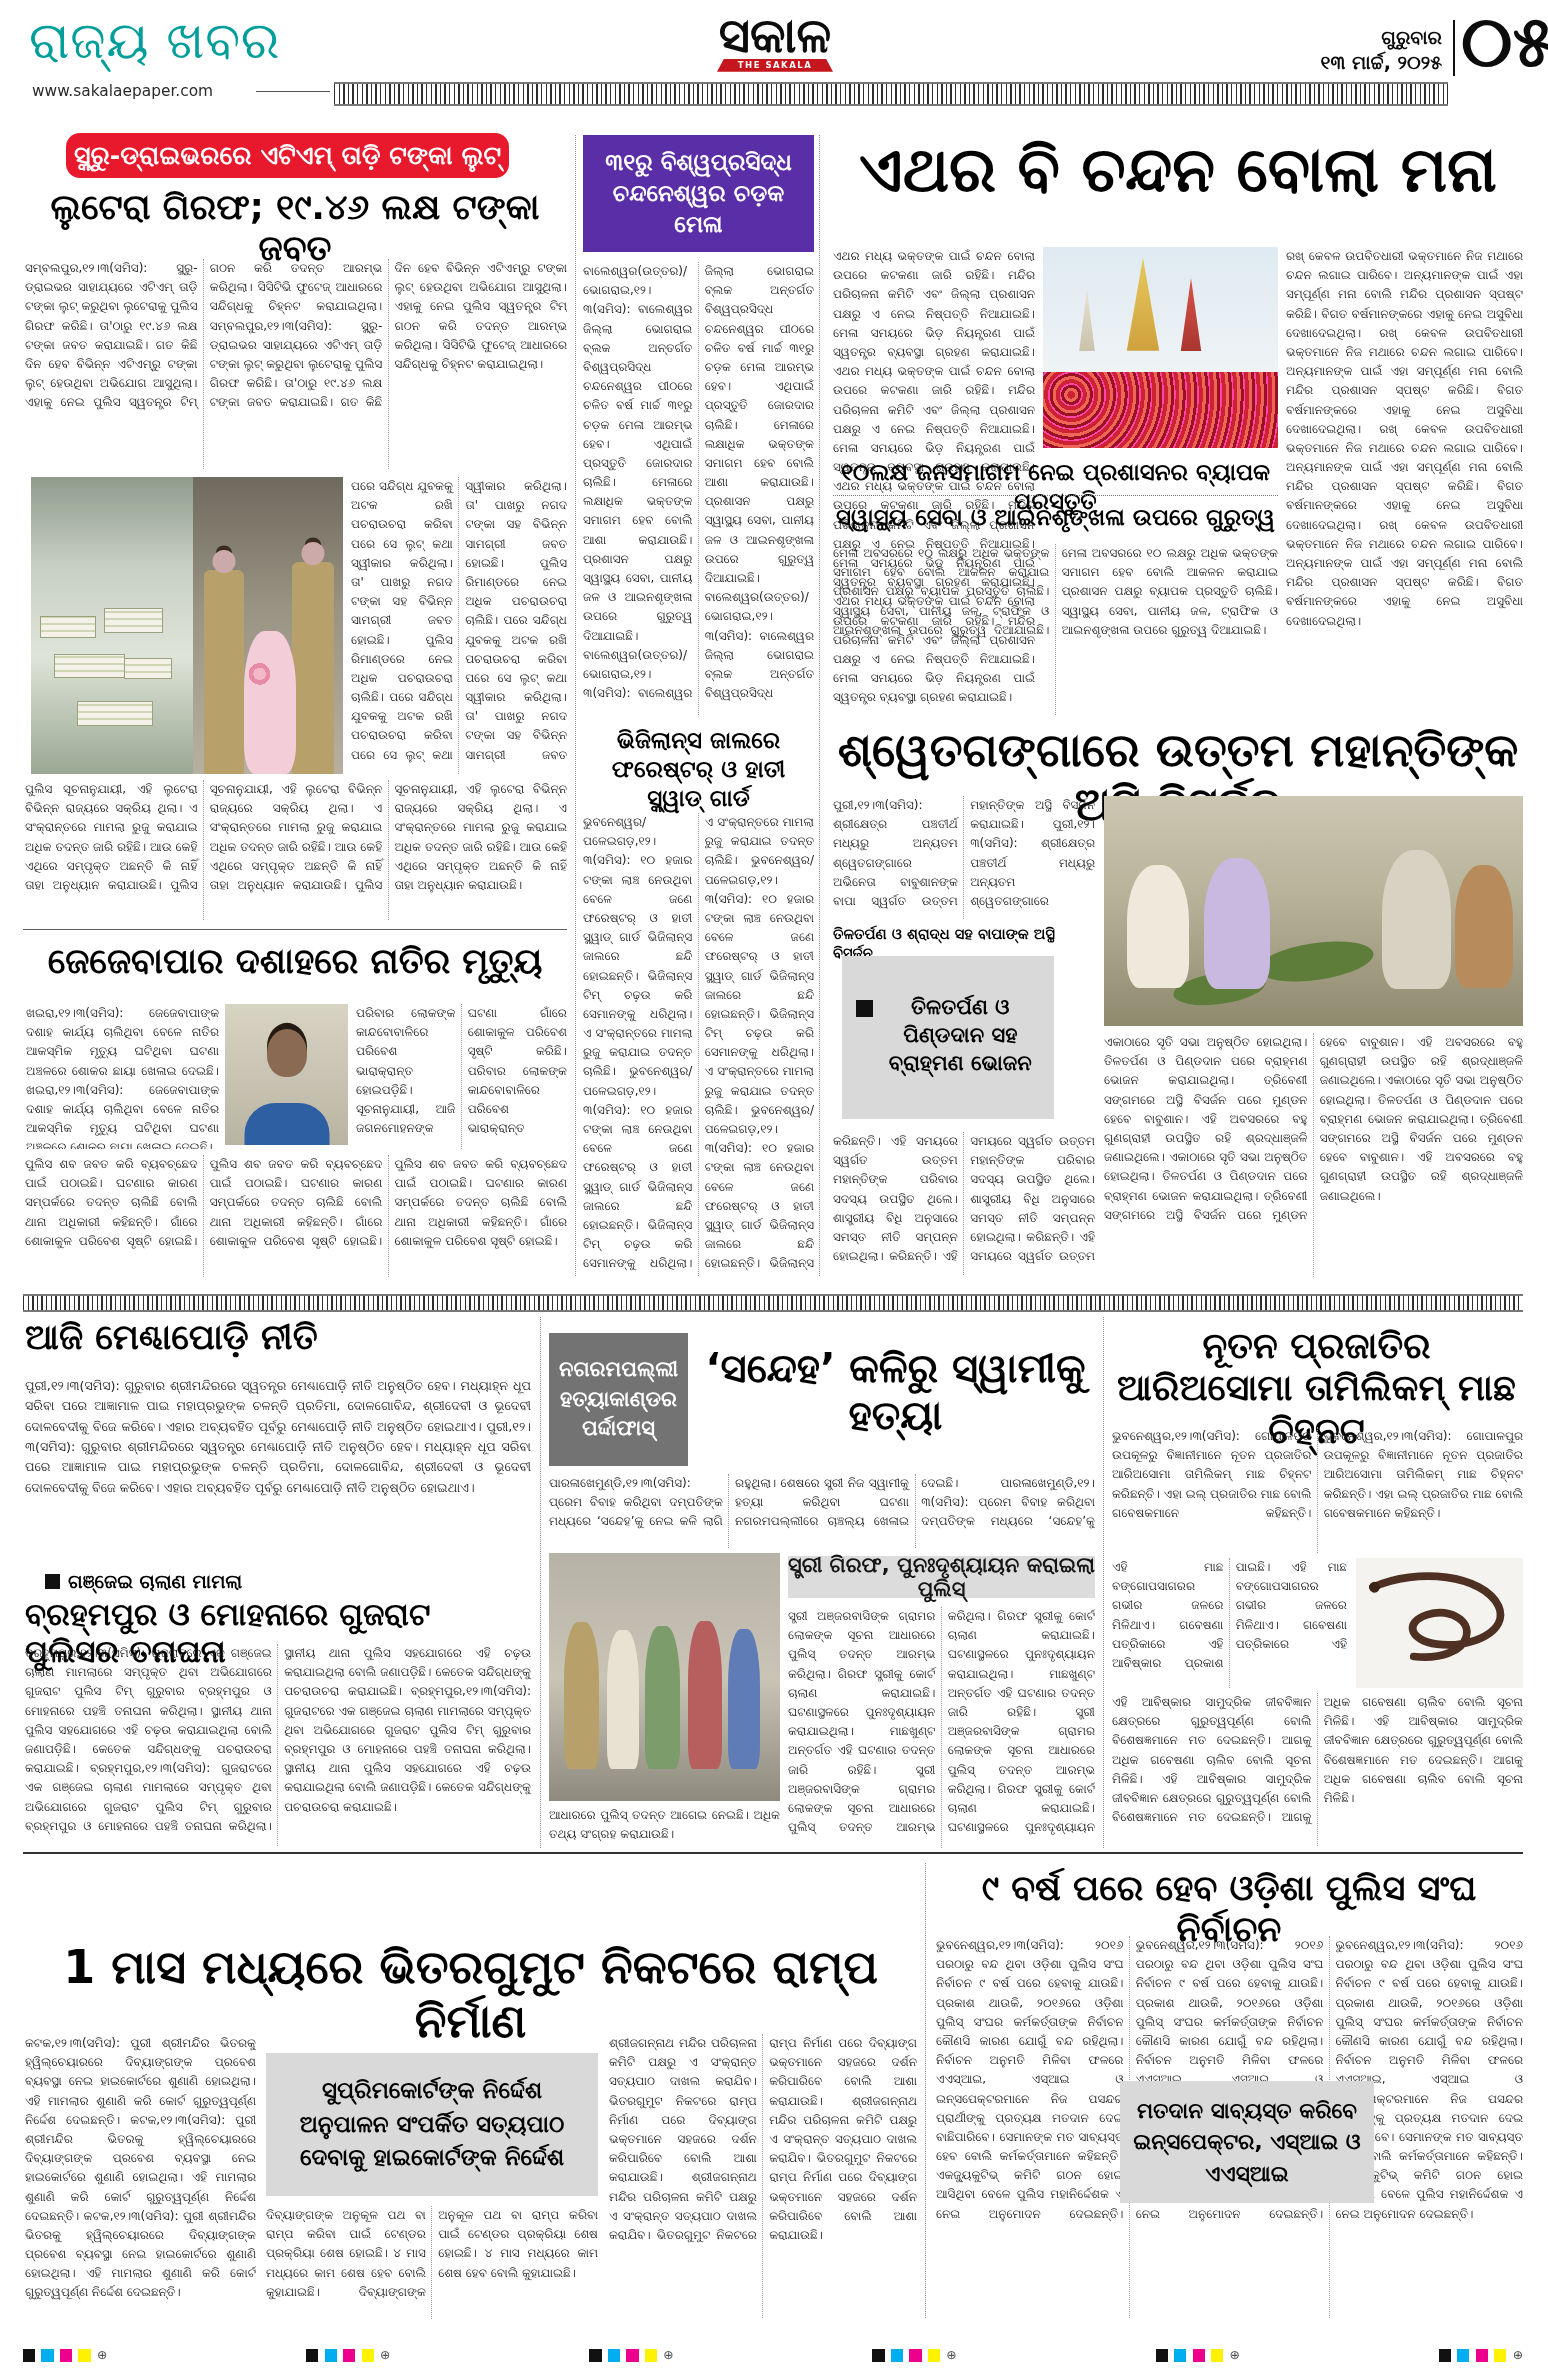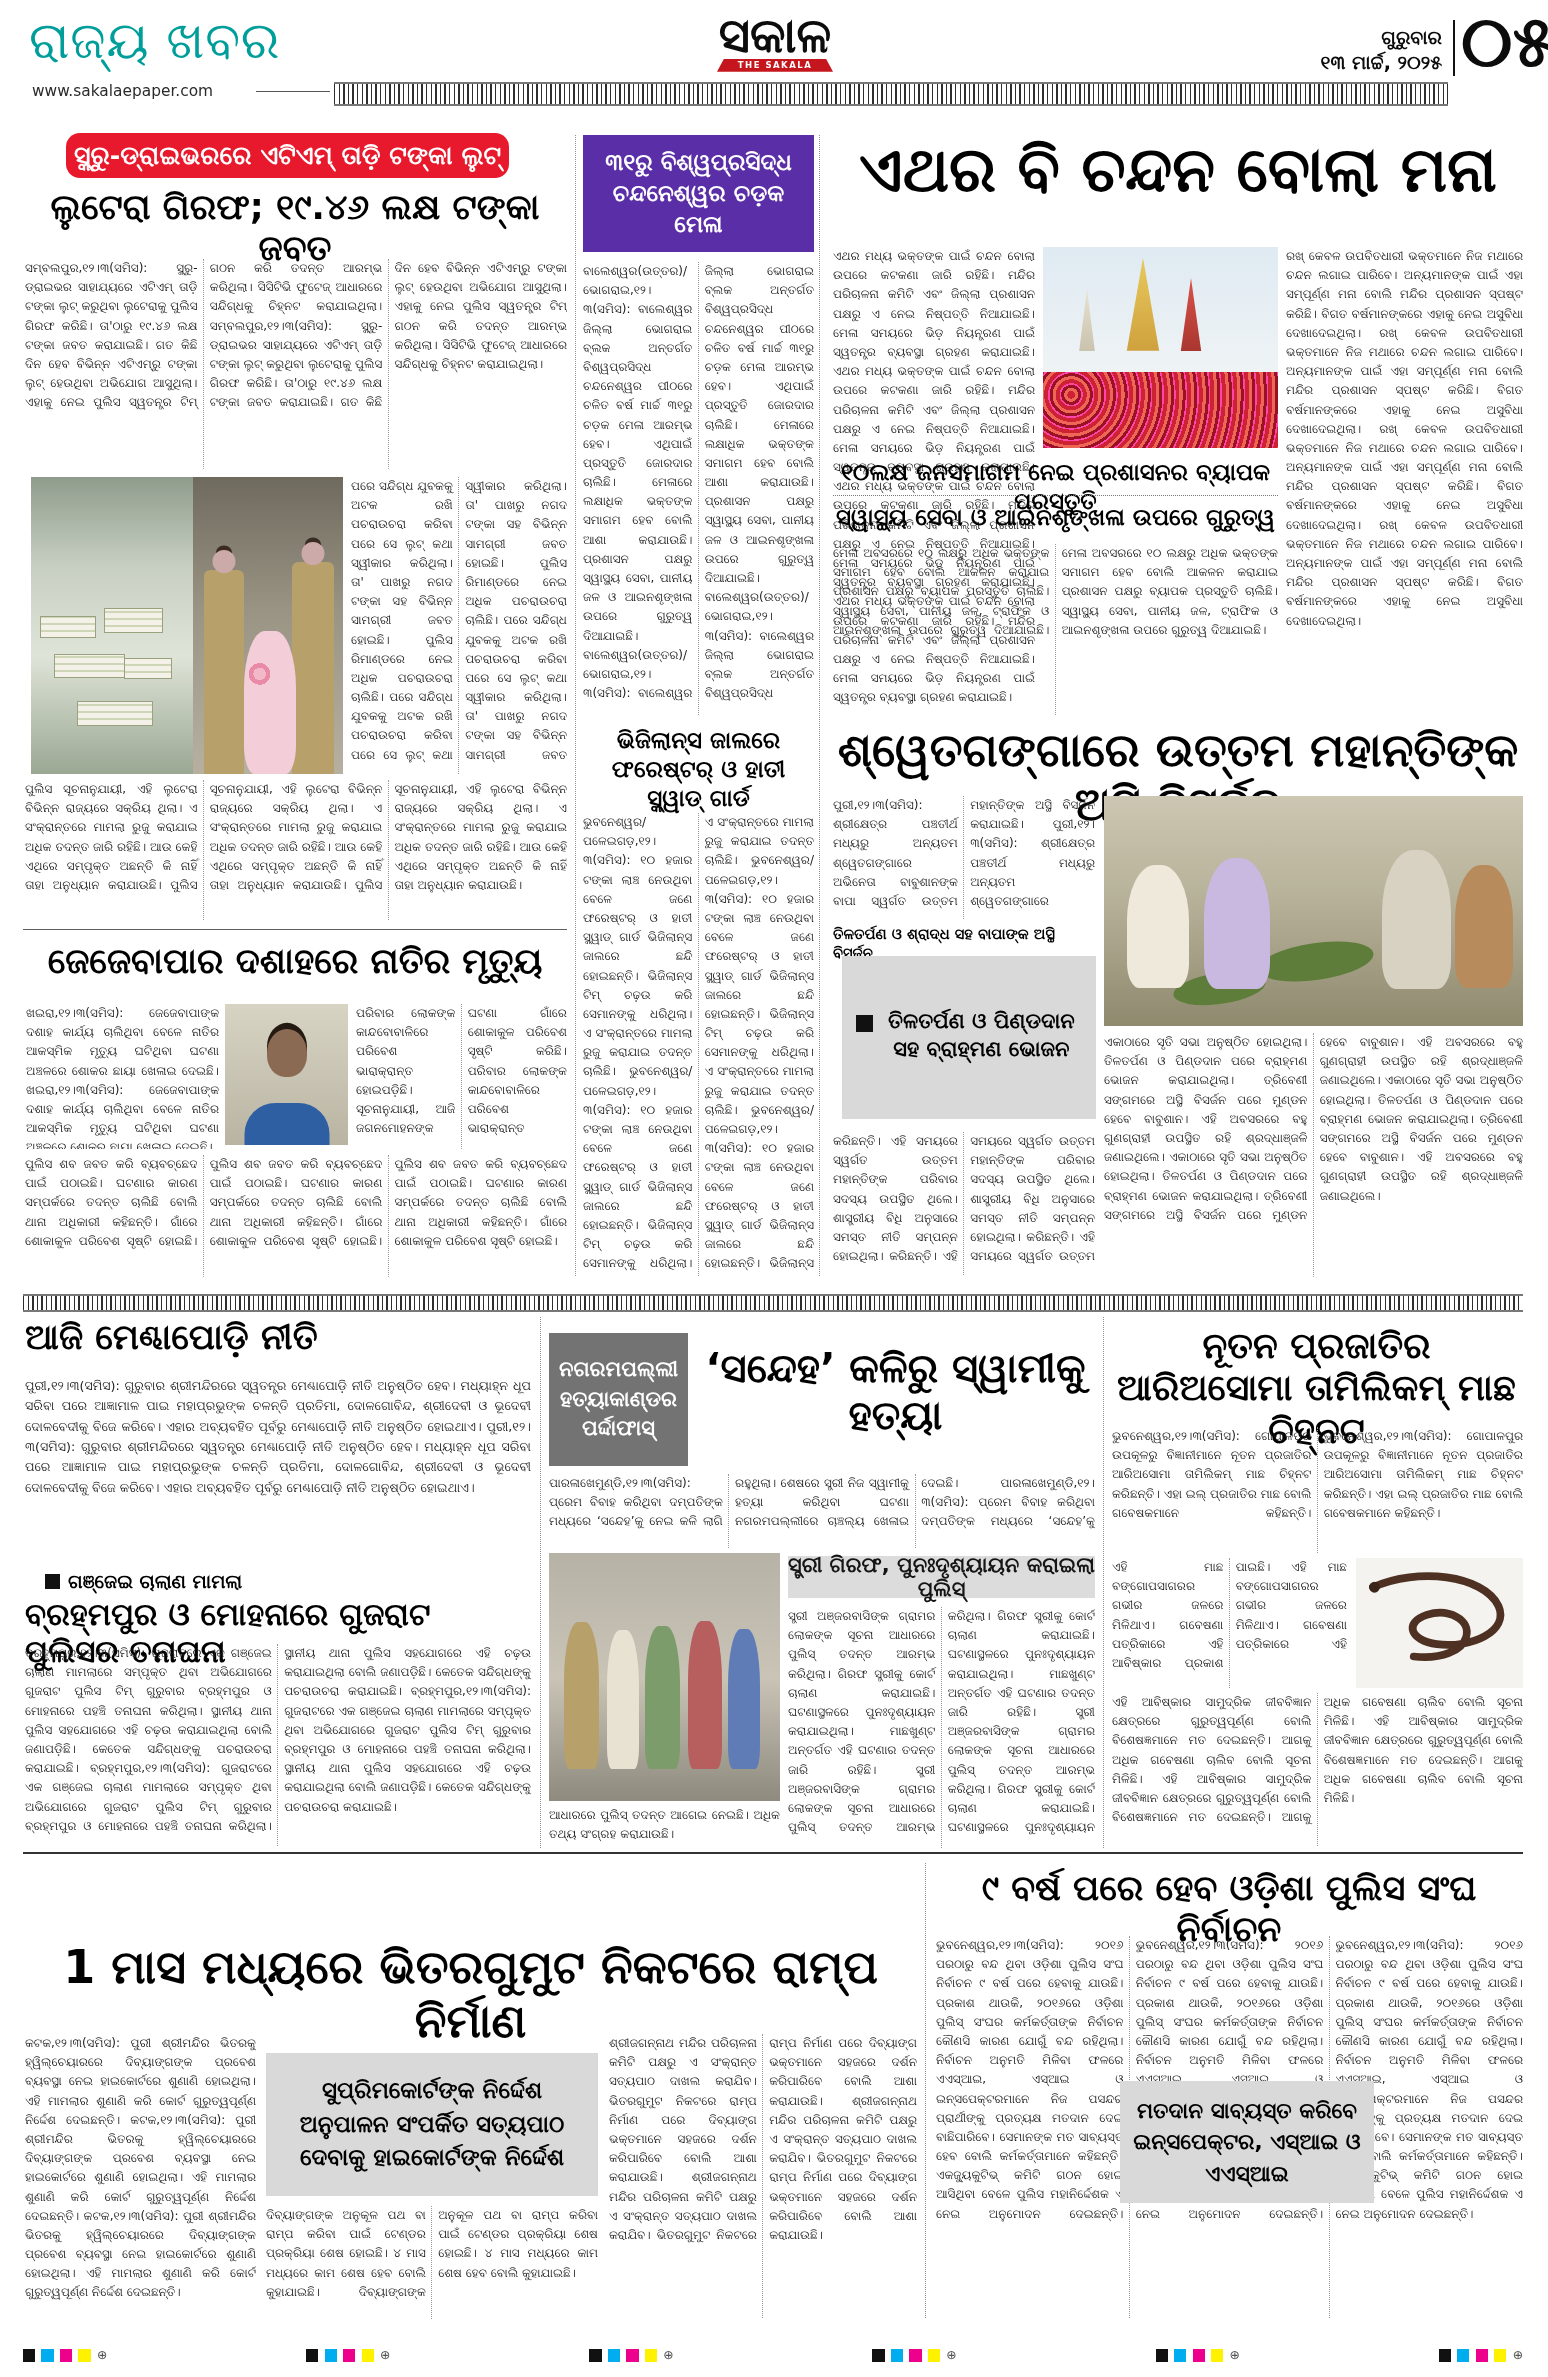--- a/index.html
+++ b/index.html
@@ -158,21 +158,21 @@
   <div class="abs hsep-dot" style="left:833px;top:495px;width:445px;"></div>
   <div class="abs deck" style="left:833px;top:503px;width:445px;font-size:23px;">ସ୍ୱାସ୍ଥ୍ୟ ସେବା ଓ ଆଇନଶୃଙ୍ଖଳା ଉପରେ ଗୁରୁତ୍ୱ</div>
   <div class="abs body-text cols-2" style="left:833px;top:544px;width:445px;height:171px;">ମେଳା ଅବସରରେ ୧୦ ଲକ୍ଷରୁ ଅଧିକ ଭକ୍ତଙ୍କ ସମାଗମ ହେବ ବୋଲି ଆକଳନ କରାଯାଇ ପ୍ରଶାସନ ପକ୍ଷରୁ ବ୍ୟାପକ ପ୍ରସ୍ତୁତି ଚାଲିଛି। ସ୍ୱାସ୍ଥ୍ୟ ସେବା, ପାନୀୟ ଜଳ, ଟ୍ରାଫିକ ଓ ଆଇନଶୃଙ୍ଖଳା ଉପରେ ଗୁରୁତ୍ୱ ଦିଆଯାଇଛି। ମେଳା ଅବସରରେ ୧୦ ଲକ୍ଷରୁ ଅଧିକ ଭକ୍ତଙ୍କ ସମାଗମ ହେବ ବୋଲି ଆକଳନ କରାଯାଇ ପ୍ରଶାସନ ପକ୍ଷରୁ ବ୍ୟାପକ ପ୍ରସ୍ତୁତି ଚାଲିଛି। ସ୍ୱାସ୍ଥ୍ୟ ସେବା, ପାନୀୟ ଜଳ, ଟ୍ରାଫିକ ଓ ଆଇନଶୃଙ୍ଖଳା ଉପରେ ଗୁରୁତ୍ୱ ଦିଆଯାଇଛି।</div>
 
   <div class="abs deck" style="left:583px;top:726px;width:231px;font-size:23px;">ଭିଜିଲାନ୍ସ ଜାଲରେ ଫରେଷ୍ଟର୍ ଓ ହାତୀ ସ୍କ୍ୱାଡ୍ ଗାର୍ଡ</div>
   <div class="abs body-text cols-2" style="left:583px;top:813px;width:231px;height:463px;">ଭୁବନେଶ୍ୱର/ପଳେଇଗଡ଼,୧୨।୩(ସମିସ): ୧୦ ହଜାର ଟଙ୍କା ଲାଞ୍ଚ ନେଉଥିବା ବେଳେ ଜଣେ ଫରେଷ୍ଟର୍ ଓ ହାତୀ ସ୍କ୍ୱାଡ୍ ଗାର୍ଡ ଭିଜିଲାନ୍ସ ଜାଲରେ ଛନ୍ଦି ହୋଇଛନ୍ତି। ଭିଜିଲାନ୍ସ ଟିମ୍ ଚଢ଼ଉ କରି ସେମାନଙ୍କୁ ଧରିଥିଲା। ଏ ସଂକ୍ରାନ୍ତରେ ମାମଲା ରୁଜୁ କରାଯାଇ ତଦନ୍ତ ଚାଲିଛି। ଭୁବନେଶ୍ୱର/ପଳେଇଗଡ଼,୧୨।୩(ସମିସ): ୧୦ ହଜାର ଟଙ୍କା ଲାଞ୍ଚ ନେଉଥିବା ବେଳେ ଜଣେ ଫରେଷ୍ଟର୍ ଓ ହାତୀ ସ୍କ୍ୱାଡ୍ ଗାର୍ଡ ଭିଜିଲାନ୍ସ ଜାଲରେ ଛନ୍ଦି ହୋଇଛନ୍ତି। ଭିଜିଲାନ୍ସ ଟିମ୍ ଚଢ଼ଉ କରି ସେମାନଙ୍କୁ ଧରିଥିଲା। ଏ ସଂକ୍ରାନ୍ତରେ ମାମଲା ରୁଜୁ କରାଯାଇ ତଦନ୍ତ ଚାଲିଛି। ଭୁବନେଶ୍ୱର/ପଳେଇଗଡ଼,୧୨।୩(ସମିସ): ୧୦ ହଜାର ଟଙ୍କା ଲାଞ୍ଚ ନେଉଥିବା ବେଳେ ଜଣେ ଫରେଷ୍ଟର୍ ଓ ହାତୀ ସ୍କ୍ୱାଡ୍ ଗାର୍ଡ ଭିଜିଲାନ୍ସ ଜାଲରେ ଛନ୍ଦି ହୋଇଛନ୍ତି। ଭିଜିଲାନ୍ସ ଟିମ୍ ଚଢ଼ଉ କରି ସେମାନଙ୍କୁ ଧରିଥିଲା। ଏ ସଂକ୍ରାନ୍ତରେ ମାମଲା ରୁଜୁ କରାଯାଇ ତଦନ୍ତ ଚାଲିଛି। ଭୁବନେଶ୍ୱର/ପଳେଇଗଡ଼,୧୨।୩(ସମିସ): ୧୦ ହଜାର ଟଙ୍କା ଲାଞ୍ଚ ନେଉଥିବା ବେଳେ ଜଣେ ଫରେଷ୍ଟର୍ ଓ ହାତୀ ସ୍କ୍ୱାଡ୍ ଗାର୍ଡ ଭିଜିଲାନ୍ସ ଜାଲରେ ଛନ୍ଦି ହୋଇଛନ୍ତି। ଭିଜିଲାନ୍ସ ଟିମ୍ ଚଢ଼ଉ କରି ସେମାନଙ୍କୁ ଧରିଥିଲା। ଏ ସଂକ୍ରାନ୍ତରେ ମାମଲା ରୁଜୁ କରାଯାଇ ତଦନ୍ତ ଚାଲିଛି।</div>
 
   <div class="abs headline" style="left:833px;top:723px;width:690px;font-size:46px;">ଶ୍ୱେତଗଙ୍ଗାରେ ଉତ୍ତମ ମହାନ୍ତିଙ୍କ ଅସ୍ଥି ବିସର୍ଜନ</div>
   <div class="abs body-text cols-2" style="left:833px;top:796px;width:262px;height:123px;">ପୁରୀ,୧୨।୩(ସମିସ): ଶ୍ରୀକ୍ଷେତ୍ର ପଞ୍ଚତୀର୍ଥ ମଧ୍ୟରୁ ଅନ୍ୟତମ ଶ୍ୱେତଗଙ୍ଗାରେ ଅଭିନେତା ବାବୁଶାନଙ୍କ ବାପା ସ୍ୱର୍ଗତ ଉତ୍ତମ ମହାନ୍ତିଙ୍କ ଅସ୍ଥି ବିସର୍ଜନ କରାଯାଇଛି। ପୁରୀ,୧୨।୩(ସମିସ): ଶ୍ରୀକ୍ଷେତ୍ର ପଞ୍ଚତୀର୍ଥ ମଧ୍ୟରୁ ଅନ୍ୟତମ ଶ୍ୱେତଗଙ୍ଗାରେ ଅଭିନେତା ବାବୁଶାନଙ୍କ ବାପା ସ୍ୱର୍ଗତ ଉତ୍ତମ ମହାନ୍ତିଙ୍କ ଅସ୍ଥି ବିସର୍ଜନ କରାଯାଇଛି।</div>
   <div class="abs boldline" style="left:833px;top:924px;width:262px;">ତିଳତର୍ପଣ ଓ ଶ୍ରାଦ୍ଧ ସହ ବାପାଙ୍କ ଅସ୍ଥି ବିସର୍ଜନ</div>
-  <div class="abs box-gray" style="left:842px;top:956px;width:254px;height:163px;padding:9.3px 14px;">
+  <div class="abs box-gray" style="left:842px;top:956px;width:212px;height:163px;padding:9.3px 14px;">
     <div class="bullets">
       <div class="row">
           <span class="sq"></span>
           <span>ତିଳତର୍ପଣ ଓ ପିଣ୍ଡଦାନ ସହ ବ୍ରାହ୍ମଣ ଭୋଜନ</span>
         </div>
     </div>
   </div>
   <div class="abs body-text cols-2" style="left:833px;top:1132px;width:262px;height:143px;">କରିଛନ୍ତି। ଏହି ସମୟରେ ସ୍ୱର୍ଗତ ଉତ୍ତମ ମହାନ୍ତିଙ୍କ ପରିବାର ସଦସ୍ୟ ଉପସ୍ଥିତ ଥିଲେ। ଶାସ୍ତ୍ରୀୟ ବିଧି ଅନୁସାରେ ସମସ୍ତ ନୀତି ସମ୍ପନ୍ନ ହୋଇଥିଲା। କରିଛନ୍ତି। ଏହି ସମୟରେ ସ୍ୱର୍ଗତ ଉତ୍ତମ ମହାନ୍ତିଙ୍କ ପରିବାର ସଦସ୍ୟ ଉପସ୍ଥିତ ଥିଲେ। ଶାସ୍ତ୍ରୀୟ ବିଧି ଅନୁସାରେ ସମସ୍ତ ନୀତି ସମ୍ପନ୍ନ ହୋଇଥିଲା। କରିଛନ୍ତି। ଏହି ସମୟରେ ସ୍ୱର୍ଗତ ଉତ୍ତମ ମହାନ୍ତିଙ୍କ ପରିବାର ସଦସ୍ୟ ଉପସ୍ଥିତ ଥିଲେ। ଶାସ୍ତ୍ରୀୟ ବିଧି ଅନୁସାରେ ସମସ୍ତ ନୀତି ସମ୍ପନ୍ନ ହୋଇଥିଲା।</div>
 
   <div class="photo" style="left:1104px;top:796px;width:419px;height:230px;">

